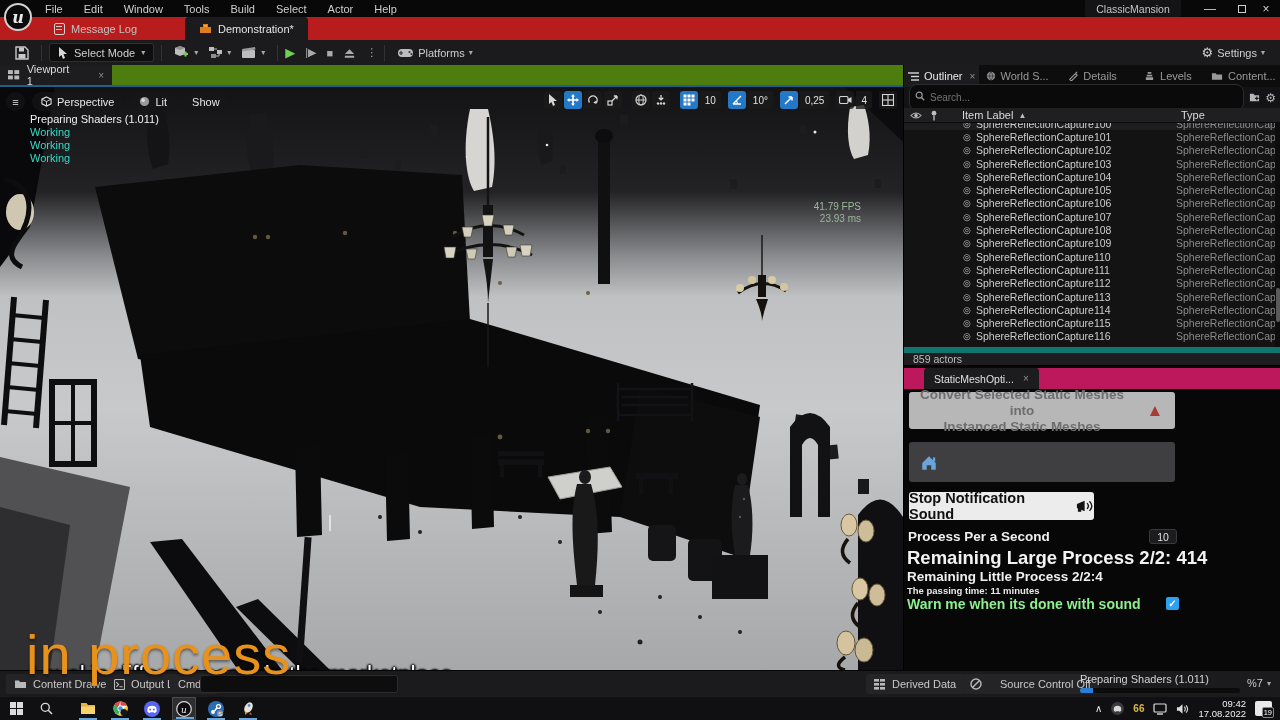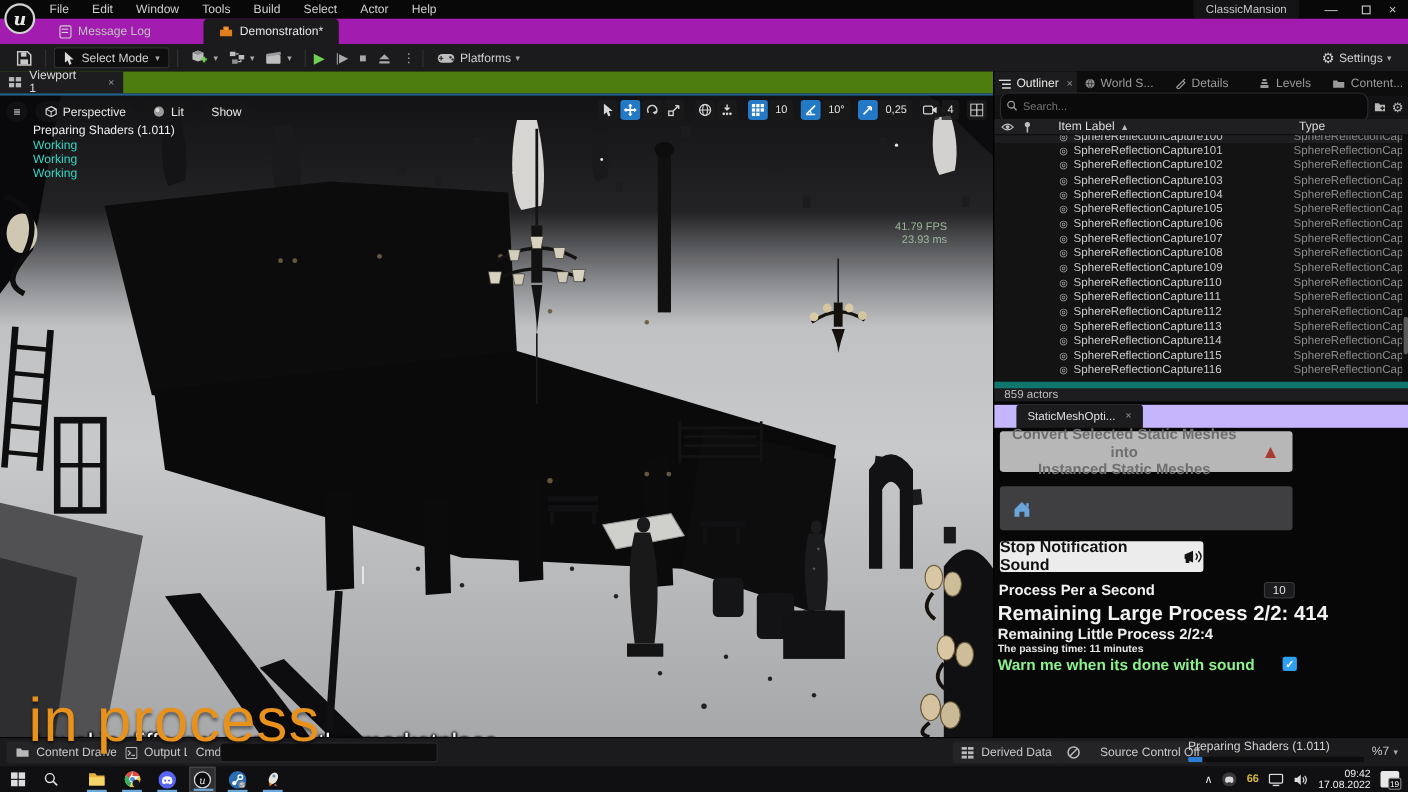--- a/index.html
+++ b/index.html
@@ -18,21 +18,21 @@
     display:flex; align-items:center; justify-content:center; color:#e8e8e8; z-index:30;
     font-family:"DejaVu Serif", serif; font-style:italic; font-weight:bold; font-size:16px; background:#0a0a0b; }
   #menus { left:42px; top:0; height:17px; display:flex; gap:15px; align-items:center; }
   #menus span { font-size:11px; color:#cfcfcf; padding:0 3px; cursor:default; }
   #win-title { left:1085px; top:0; width:96px; height:17px; background:#141416; border-radius:0 0 3px 3px;
     display:flex; align-items:center; justify-content:center; font-size:10.5px; color:#c6c6c6; }
   .winbtn { top:0; height:17px; width:28px; display:flex; align-items:center; justify-content:center; color:#cfcfcf; font-size:12px; }
   #btn-max .boxglyph { width:8px; height:8px; border:1px solid #cfcfcf; }
 
   
-  #tabrow { left:0; top:17px; width:1280px; height:23px; background:#a21caf; }
+  #tabrow { left:0; top:17px; width:1280px; height:23px; background:#b91c1c; }
   .doctab { height:23px; display:flex; align-items:center; gap:6px; padding:0 14px; font-size:11px; color:#c2c2c2; }
   #tab-demo { position:absolute; left:185px; top:0; background:#1b1b1d; border-radius:4px 4px 0 0; color:#e4e4e4; }
   #tab-msglog { position:absolute; left:40px; top:0; }
   .mlog-icon { width:11px; height:12px; border:1.5px solid #d0d0d0; border-radius:2px; position:relative; }
   .mlog-icon:after { content:""; position:absolute; left:1px; top:2px; width:6px; height:1.5px; background:#d0d0d0; box-shadow:0 3px 0 #d0d0d0; }
 
   
   #toolbar { left:0; top:40px; width:1280px; height:25px; background:#1b1b1d; display:flex; align-items:center; }
   .tsep { width:1px; height:16px; background:#333335; margin:0 7px; }
   .tbtn { display:flex; align-items:center; gap:4px; color:#cfcfcf; font-size:11px; padding:3px 5px; border-radius:3px; }
@@ -83,21 +83,21 @@
   .orow { height:13.3px; display:flex; align-items:center; font-size:10.5px; color:#cdcdcd; }
   .orow.first { margin-top:-6px; background:#1d1d20; }
   .oicon { width:12px; margin-left:57px; margin-right:3px; color:#b9b9b9; font-size:9px; text-align:center; }
   .olabel { width:200px; white-space:nowrap; overflow:hidden; }
   .otype { color:#8b8b8b; white-space:nowrap; overflow:hidden; flex:1; }
   #ol-scroll { left:371px; top:58px; width:6px; height:224px; background:#0d0d0d; }
   #ol-thumb { position:absolute; left:1px; top:165px; width:4px; height:34px; background:#5a5a5c; border-radius:2px; }
   #ol-footer { left:0; top:282px; width:377px; height:19px; background:#1d1d1f; border-top:6px solid #0f766e; border-bottom:1px solid #000;
     display:flex; align-items:center; padding-left:9px; font-size:10.5px; color:#bdbdbd; }
 
-  #tools-tabs { left:0; top:303px; width:377px; height:21px; background:#c4b5fd; }
+  #tools-tabs { left:0; top:303px; width:377px; height:21px; background:#be185d; }
   #tools-tab { position:absolute; left:20px; top:0; height:21px; background:#1c1c1e; border-radius:3px 3px 0 0;
     display:flex; align-items:center; gap:7px; padding:0 10px; font-size:10.5px; color:#e0e0e0; }
   #tools-body { left:0; top:324px; width:377px; height:281px; background:#070708; }
   .cvbtn { position:absolute; left:5px; width:266px; border-radius:3px; display:flex; align-items:center; }
   #btn-convert1 { top:3px; height:37px; background:#b7b7b7; }
   #btn-convert1 .txt { flex:1; text-align:center; font-weight:bold; font-size:13.5px; color:#6e6e70; line-height:16px; }
   #btn-convert2 { top:53px; height:40px; background:#3f3f41; }
   #btn-convert2 .txt { flex:1; text-align:center; font-weight:bold; font-size:13.5px; color:#97979a; line-height:16px; }
   .cvicon { width:40px; text-align:center; }
   #btn-stop { position:absolute; left:5px; top:103px; width:185px; height:28px; background:#ececec; border-radius:3px;

